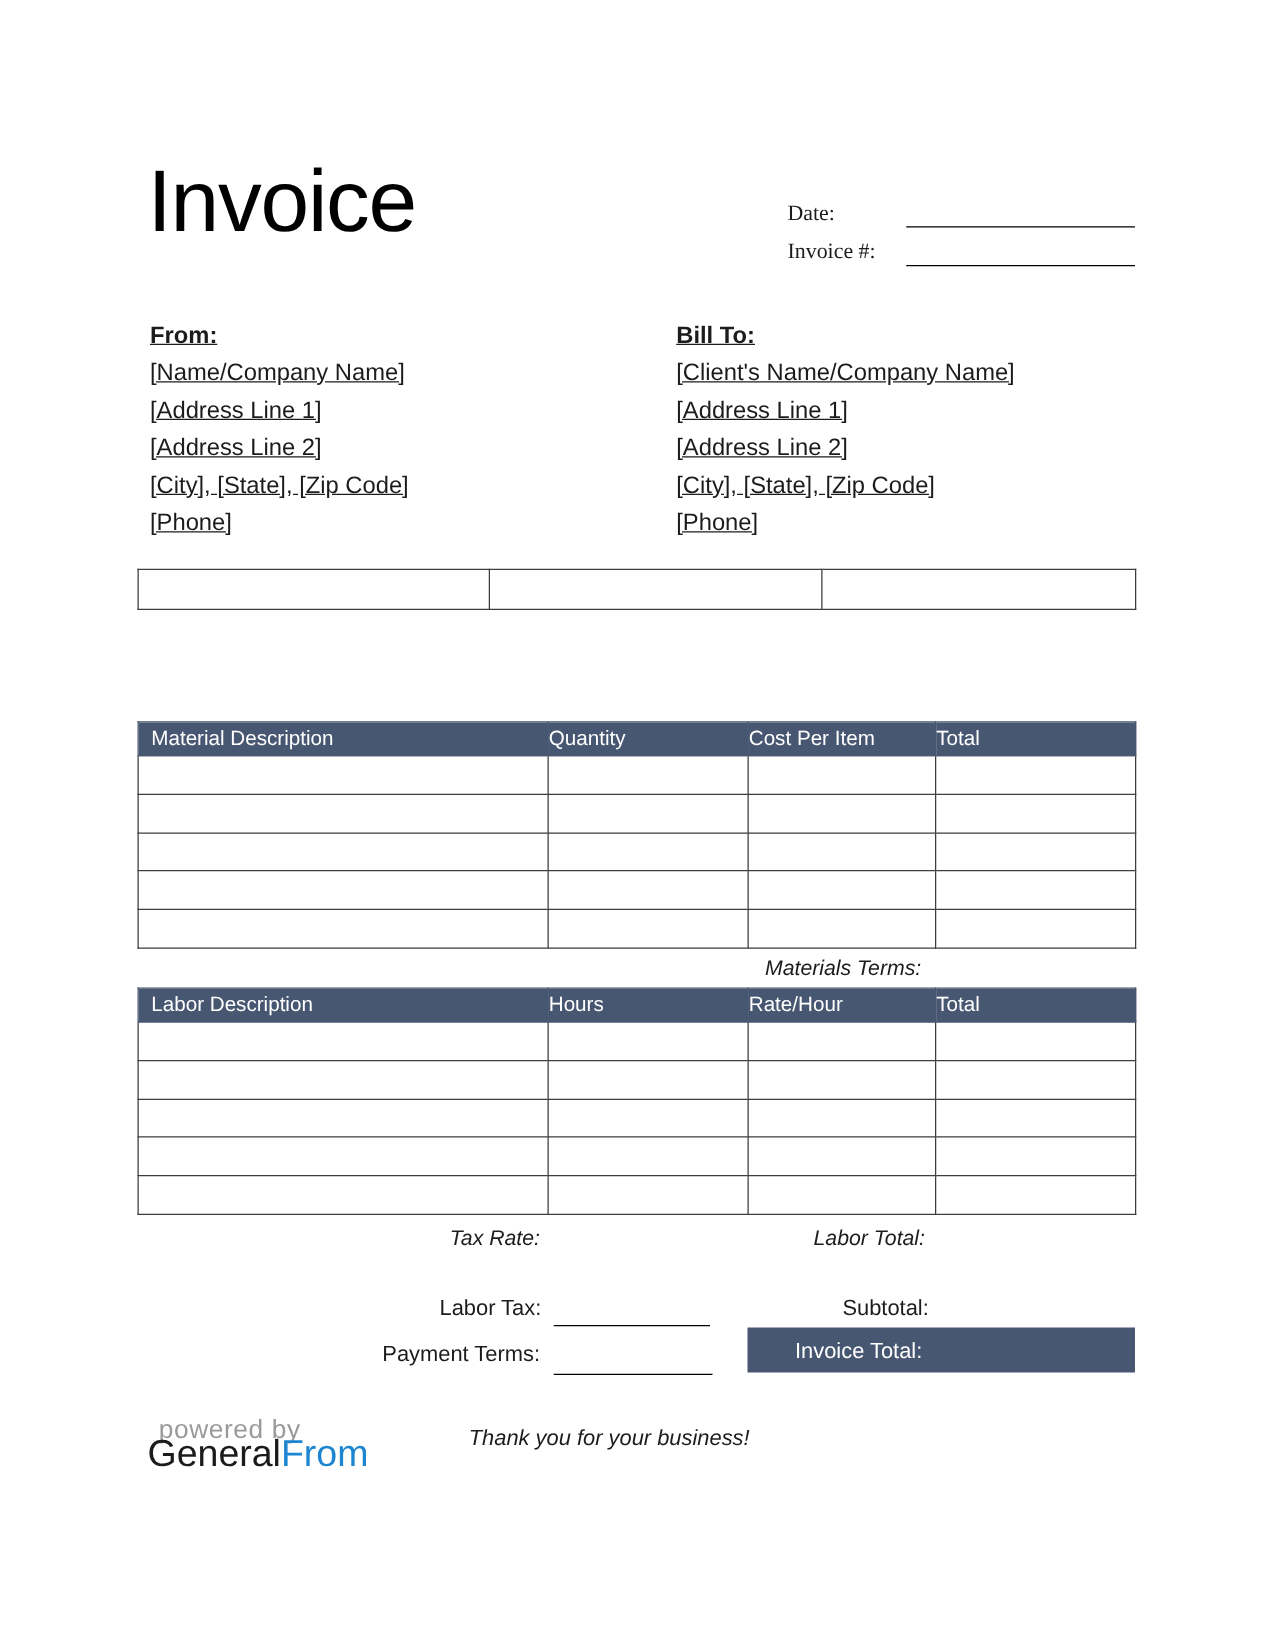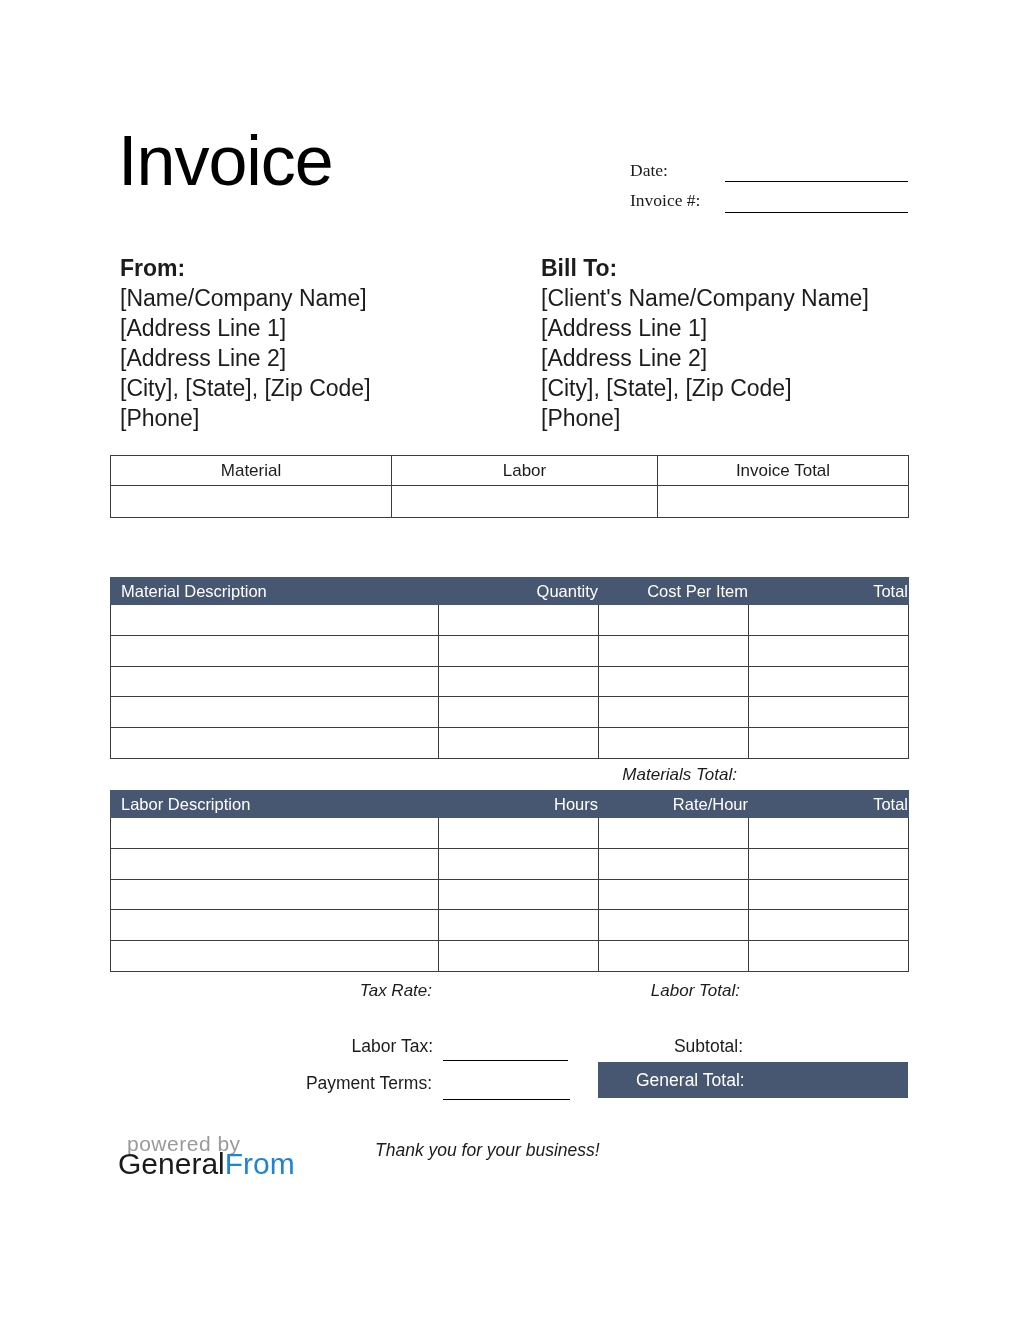--- a/index.html
+++ b/index.html
@@ -8,36 +8,36 @@
     font-family:"Liberation Sans","DejaVu Sans",sans-serif;color:#1c1c1c;overflow:hidden;
   }
   .title{position:absolute;left:118px;top:126px;font-size:70px;line-height:1;letter-spacing:-1px;color:#000;}
   .meta-label{position:absolute;font-size:17.5px;font-family:Liberation Serif, serif;}
   .date-label{left:630px;top:160px;}
   .invno-label{left:630px;top:190px;}
   .field-line{position:absolute;border-bottom:1.5px solid #000;height:0;}
   .date-line{left:725px;top:181px;width:183px;}
   .invno-line{left:725px;top:212px;width:183px;}
 
-  .addr{position:absolute;top:254px;font-size:23px;line-height:29.9px;white-space:nowrap;}
+  .addr{position:absolute;top:254px;font-size:19px;line-height:29.9px;white-space:nowrap;text-decoration:underline;}
   .addr .hdr{font-weight:bold;}
   .from{left:120px;}
   .billto{left:541px;}
 
   table.tbl{position:absolute;border-collapse:collapse;table-layout:fixed;left:110px;width:798px;}
   .tbl td{border:1px solid #3d3d3d;padding:0;font-size:17px;}
 
   .totals{top:455px;}
   .totals .ttl td{background:#f1f1f1;height:27px;text-align:center;}
   .totals .colhdr td{height:29px;text-align:center;}
   .totals .vals td{height:31px;}
 
   .itemtbl thead th{
     background:#475671;color:#fff;font-size:16.5px;font-weight:400;height:26px;
-    border:1px solid #475671;text-align:right;padding:0;
+    border:1px solid #475671;text-align:left;padding:0;
   }
   .itemtbl thead th + th{border-left:1px solid #c9d0da;}
   .itemtbl thead th:first-child{text-align:left;padding-left:10px;}
   .itemtbl tbody td{height:29.8px;}
   .materials{top:577px;}
   .labor{top:790px;}
 
   .float-label{position:absolute;font-size:17px;font-style:italic;text-align:right;white-space:nowrap;}
   .materials-total{left:537px;width:200px;top:765px;}
   .tax-rate{left:232px;width:200px;top:981px;}
@@ -90,25 +90,20 @@
     <div>[Phone]</div>
   </div>
 
   <table class="tbl totals">
     <colgroup>
         <col style="width:281px">
         <col style="width:266px">
         <col style="width:251px">
       </colgroup>
     <tbody>
-      <tr class="colhdr">
-        <td>Material</td>
-        <td>Labor</td>
-        <td>Invoice Total</td>
-      </tr>
       <tr class="vals">
         <td></td>
         <td></td>
         <td></td>
       </tr>
     </tbody>
   </table>
 
   <table class="tbl itemtbl materials">
     <colgroup>
@@ -152,21 +147,21 @@
         </tr>
         <tr>
           <td></td>
           <td></td>
           <td></td>
           <td></td>
         </tr>
       </tbody>
   </table>
 
-  <div class="float-label materials-total">Materials Total:</div>
+  <div class="float-label materials-total">Materials Terms:</div>
 
   <table class="tbl itemtbl labor">
     <colgroup>
         <col style="width:328px">
         <col style="width:160px">
         <col style="width:150px">
         <col style="width:160px">
       </colgroup>
     <thead>
       <tr>
@@ -213,20 +208,20 @@
   <div class="float-label tax-rate">Tax Rate:</div>
   <div class="float-label labor-total">Labor Total:</div>
 
   <div class="sum-label total-tax">Labor Tax:</div>
   <div class="field-line tax-line"></div>
   <div class="sum-label subtotal">Subtotal:</div>
   <div class="sum-label payment-terms">Payment Terms:</div>
   <div class="field-line terms-line"></div>
 
   <div class="invoice-bar">
-    <span>General Total:</span>
+    <span>Invoice Total:</span>
   </div>
 
   <div class="powered">powered by</div>
   <div class="brand"><span>General</span><span class="blue">From</span></div>
   <div class="thanks">Thank you for your business!</div>
 
 </div>
 
 </body></html>

